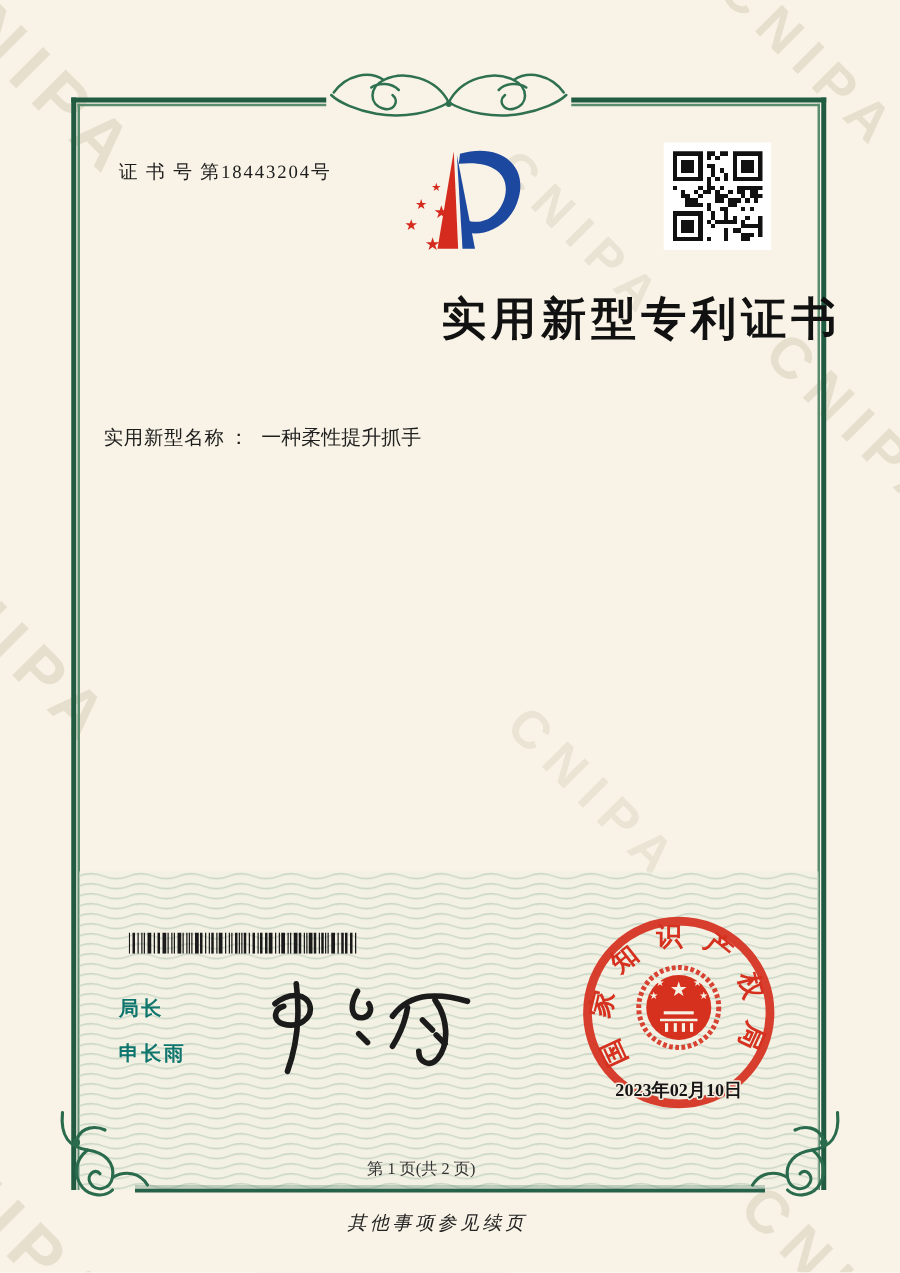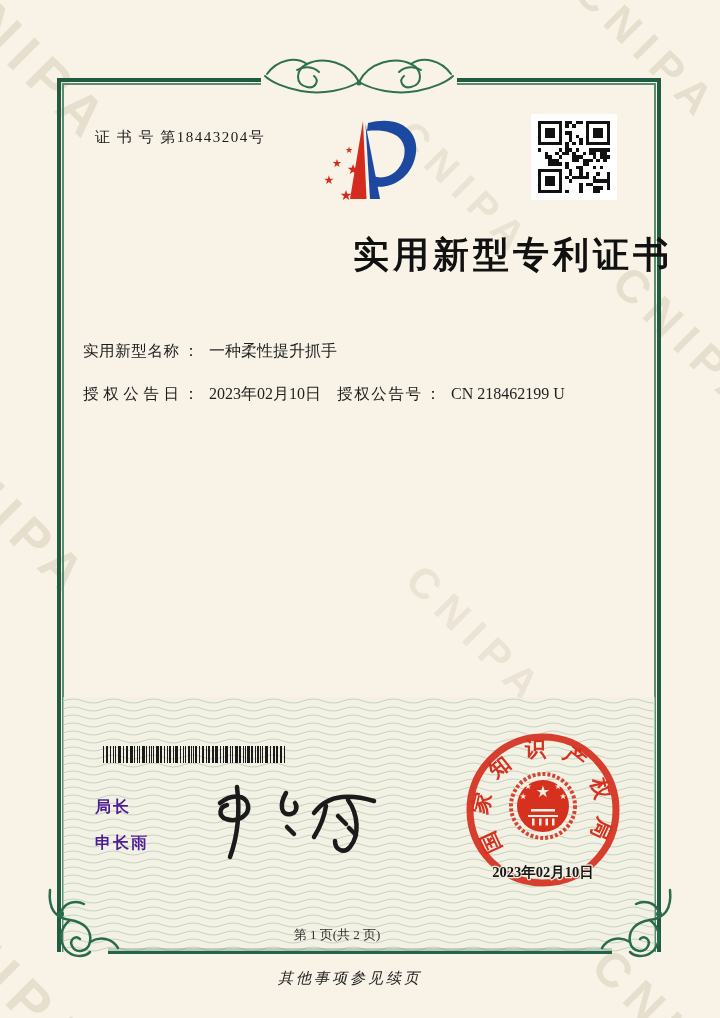--- a/index.html
+++ b/index.html
@@ -52,21 +52,21 @@
   .body-text{
     position:absolute;left:95px;top:586px;width:534px;
     font-style:italic;font-size:13px;line-height:1.8;letter-spacing:0.4px;
     color:#2a2a2a;text-align:justify;
   }
   .body-text p{margin:0 0 10px 0;text-indent:2em;}
   .barcode{position:absolute;left:103px;top:746px;}
   .signer{
     position:absolute;left:95px;top:797px;
     font-family:Liberation Serif, serif;
-    font-weight:700;font-size:16px;letter-spacing:2px;color:#4c1d95;
+    font-weight:700;font-size:16px;letter-spacing:2px;color:#0f766e;
   }
   .signer div{margin-bottom:15px;}
   .signature{position:absolute;left:188px;top:773px;}
   .seal{position:absolute;left:464px;top:731px;}
   .page-num{
     position:absolute;left:57px;top:926px;width:560px;text-align:center;
     font-size:13px;color:#333;
   }
   .bottom-line{
     position:absolute;left:108px;top:951px;width:504px;height:3px;
@@ -258,23 +258,20 @@
         <rect x="2" y="16" width="3" height="3" fill="#111"></rect>
       </svg>
   </div>
 
   <h1 class="title">实用新型专利证书</h1>
 
   <div class="fields">
     <div class="frow">
       <span class="flabel">实用新型名称</span><span class="fcolon">：</span><span class="fvalue">一种柔性提升抓手</span>
     </div>
-    <div class="frow">
-      <span class="flabel">授权公告日</span><span class="fcolon">：</span><span class="fvalue w1">2023年02月10日</span><span class="flabel l2">授权公告号</span><span class="fcolon">：</span><span class="fvalue">CN 218462199 U</span>
-    </div>
   </div>
 
 
   <svg id="barcode" class="barcode" width="186" height="17" viewBox="0 0 186 17" preserveAspectRatio="none">
       <rect x="0" y="0" width="1" height="17" fill="#1a1a1a"></rect>
       <rect x="3" y="0" width="2" height="17" fill="#1a1a1a"></rect>
       <rect x="7" y="0" width="1" height="17" fill="#1a1a1a"></rect>
       <rect x="10" y="0" width="1" height="17" fill="#1a1a1a"></rect>
       <rect x="12" y="0" width="1" height="17" fill="#1a1a1a"></rect>
       <rect x="15" y="0" width="3" height="17" fill="#1a1a1a"></rect>

